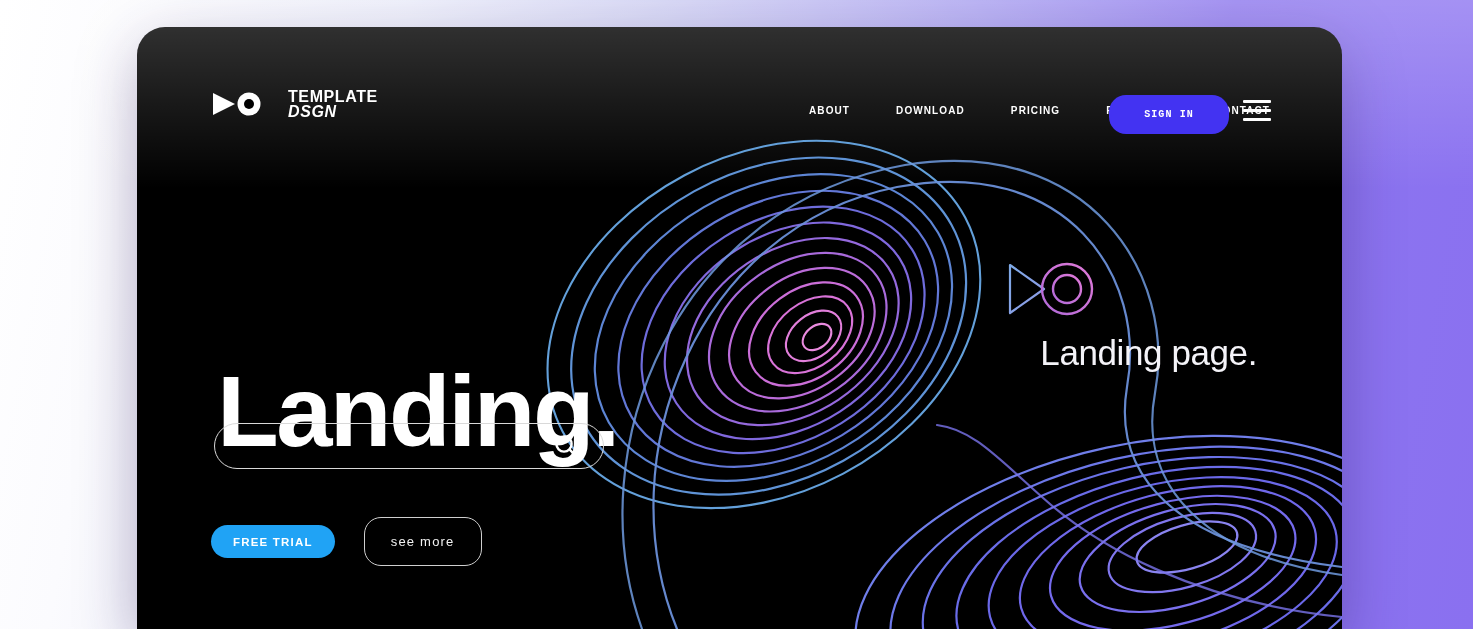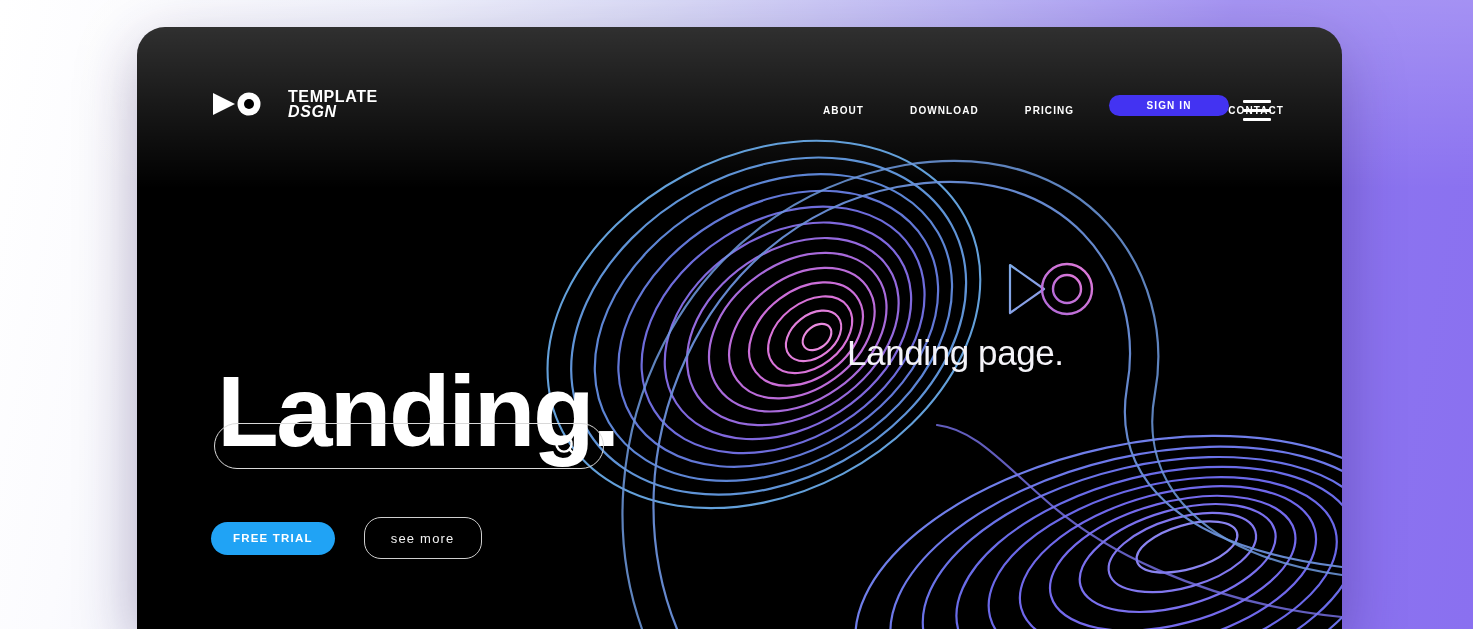--- a/index.html
+++ b/index.html
@@ -74,21 +74,21 @@
     font-size: 16px;
     font-weight: 700;
     letter-spacing: 0.6px;
     line-height: 15px;
     text-transform: uppercase;
   }
   .logo-text .l2 { display: block; font-style: italic; }
 
   .nav {
     position: absolute;
-    left: 686px;
+    left: 672px;
     top: 78px;
     display: flex;
     align-items: center;
     gap: 0;
   }
   .nav-item {
     color: #ffffff;
     font-size: 10px;
     font-weight: 700;
     letter-spacing: 1.1px;
@@ -97,34 +97,34 @@
     white-space: nowrap;
     cursor: pointer;
   }
   .nav-item:last-of-type { margin-right: 0; }
 
   .signin {
     position: absolute;
     left: 972px;
     top: 68px;
     width: 120px;
-    height: 21px;
+    height: 39px;
     border-radius: 17px;
     background: #4333f2;
     color: #ffffff;
     font-size: 10px;
     font-weight: 700;
     letter-spacing: 1.1px;
     display: flex;
     align-items: center;
     justify-content: center;
     text-transform: uppercase;
     cursor: pointer;
     border: none;
-    font-family: Liberation Sans, sans-serif;
+    font-family: Liberation Mono, monospace;
   }
 
   .hamburger {
     position: absolute;
     left: 1106px;
     top: 73px;
     width: 28px;
     height: 22px;
     cursor: pointer;
   }
@@ -200,42 +200,42 @@
     letter-spacing: 1.2px;
     text-transform: uppercase;
     display: flex;
     align-items: center;
     justify-content: center;
     border: none;
     cursor: pointer;
     font-family: "Liberation Sans", sans-serif;
   }
   .btn-ghost {
-    height: 42px;
+    height: 49px;
     padding: 0 26px;
     border-radius: 17px;
     background: transparent;
     border: 1.2px solid #cfcfcf;
     color: #f2f2f2;
     font-size: 13px;
     letter-spacing: 1.2px;
     display: flex;
     align-items: center;
     justify-content: center;
     cursor: pointer;
     font-family: "Liberation Sans", sans-serif;
   }
 
   
   .side-block {
     position: absolute;
     left: 710px;
     top: 230px;
     width: 410px;
-    text-align: left;
+    text-align: right;
     z-index: 4;
   }
   .side-mark {
     display: flex;
     justify-content: center;
     margin-bottom: 12px;
   }
   .side-title {
     color: #f4f3f8;
     font-size: 35px;

